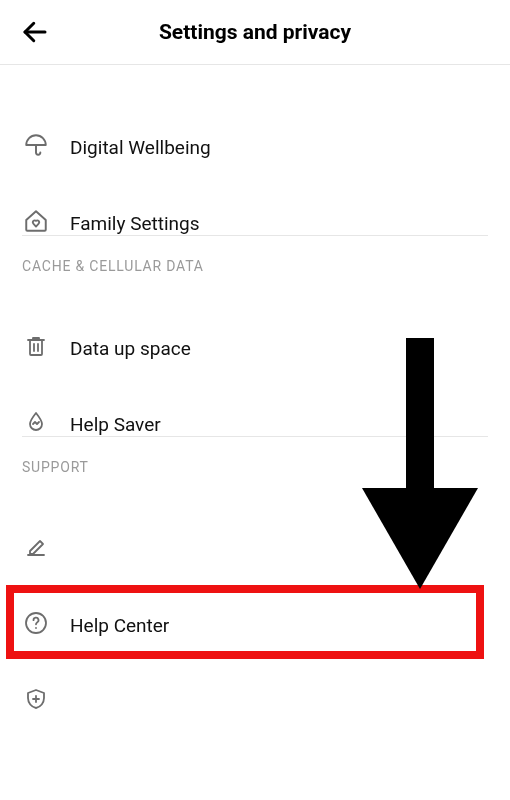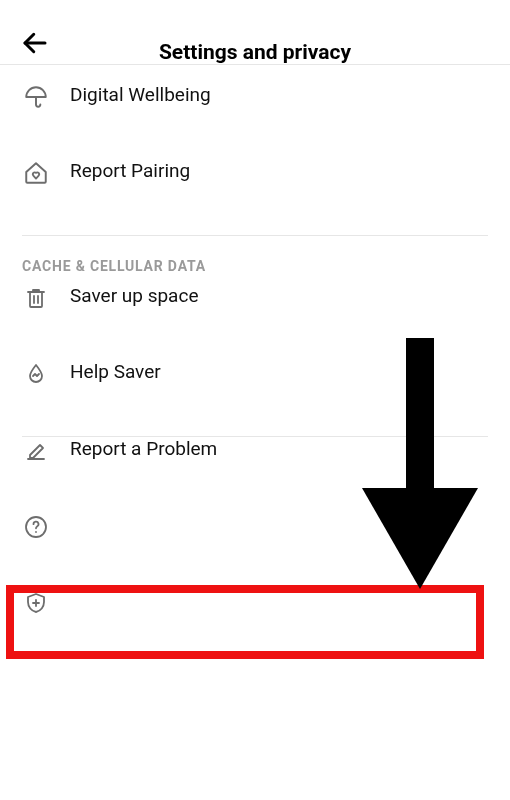--- a/index.html
+++ b/index.html
@@ -7,21 +7,21 @@
     width: 510px;
     height: 800px;
     font-family: -apple-system, BlinkMacSystemFont, "Segoe UI", Roboto, Helvetica, Arial, sans-serif;
     background: #ffffff;
     color: #000;
     position: relative;
     overflow: hidden;
   }
   .header {
     display: flex;
-    align-items: flex-end;
+    align-items: center;
     height: 64px;
     padding: 0 14px;
     position: relative;
   }
   .back-btn {
     width: 42px;
     height: 42px;
     display: flex;
     align-items: center;
     justify-content: center;
@@ -39,28 +39,28 @@
     height: 1px;
     background: #e6e6e6;
     width: 100%;
   }
   .section {
     padding-left: 22px;
     padding-right: 22px;
   }
   .section-header {
     font-size: 14px;
-    font-weight: 700;
+    font-weight: 400;
     letter-spacing: 0.8px;
     color: #9a9a9a;
     padding: 22px 0 10px 0;
   }
   .row {
     display: flex;
-    align-items: flex-start;
+    align-items: flex-end;
     height: 76px;
     cursor: pointer;
   }
   .row .icon-slot {
     width: 28px;
     height: 28px;
     display: flex;
     align-items: center;
     justify-content: center;
     margin-right: 20px;
@@ -119,74 +119,75 @@
     <span class="label">Digital Wellbeing</span>
   </div>
 
   <div class="row">
     <span class="icon-slot">
       <svg width="26" height="26" viewBox="0 0 24 24" fill="none" stroke="#6d6d6d" stroke-width="1.8" stroke-linecap="round" stroke-linejoin="round">
         <path d="M3 11 12 3l9 8v9a1 1 0 0 1-1 1H4a1 1 0 0 1-1-1Z"></path>
         <path d="M12 17c-1.5-1.2-3-2.3-3-3.8a1.8 1.8 0 0 1 3-1.3 1.8 1.8 0 0 1 3 1.3c0 1.5-1.5 2.6-3 3.8Z"></path>
       </svg>
     </span>
-    <span class="label">Report Pairing</span>
+    <span class="label">Family Settings</span>
   </div>
 
 </div>
 
 <div class="thin-divider"></div>
 
 <div class="section">
   <div class="section-header">CACHE &amp; CELLULAR DATA</div>
 
   <div class="row">
     <span class="icon-slot">
       <svg width="24" height="24" viewBox="0 0 24 24" fill="none" stroke="#6d6d6d" stroke-width="1.8" stroke-linecap="round" stroke-linejoin="round">
         <path d="M4 6h16M9 6V4h6v2M6 6v14a1 1 0 0 0 1 1h10a1 1 0 0 0 1-1V6"></path>
         <line x1="10" y1="10" x2="10" y2="17"></line>
         <line x1="14" y1="10" x2="14" y2="17"></line>
       </svg>
     </span>
-    <span class="label">Saver up space</span>
+    <span class="label">Data up space</span>
   </div>
 
   <div class="row">
     <span class="icon-slot">
       <svg width="24" height="24" viewBox="0 0 24 24" fill="none" stroke="#6d6d6d" stroke-width="1.8" stroke-linecap="round" stroke-linejoin="round">
         <path d="M12 3c4 5 6 8 6 11a6 6 0 1 1-12 0c0-3 2-6 6-11Z"></path>
         <polyline points="9 14 11 12 13 14 15 12"></polyline>
       </svg>
     </span>
     <span class="label">Help Saver</span>
   </div>
 </div>
 
 <div class="thin-divider"></div>
 
 <div class="section">
+  <div class="section-header">SUPPORT</div>
 
   <div class="row" id="report-row">
     <span class="icon-slot">
       <svg width="24" height="24" viewBox="0 0 24 24" fill="none" stroke="#6d6d6d" stroke-width="1.8" stroke-linecap="round" stroke-linejoin="round">
         <path d="M4 20h16"></path>
         <path d="M6 16 16 6l3 3-10 10H6Z"></path>
       </svg>
     </span>
-    <span class="label">Report a Problem</span>
   </div>
 
   <div class="row">
     <span class="icon-slot">
       <svg width="24" height="24" viewBox="0 0 24 24" fill="none" stroke="#6d6d6d" stroke-width="1.8" stroke-linecap="round" stroke-linejoin="round">
         <circle cx="12" cy="12" r="10"></circle>
         <path d="M9.5 9.2a2.5 2.5 0 1 1 3.6 2.2c-.8.5-1.1 1-1.1 1.9"></path>
         <circle cx="12" cy="17" r=".9" fill="#6d6d6d" stroke="none"></circle>
       </svg>
     </span>
+    <span class="label">Help Center</span>
   </div>
 
   <div class="row">
     <span class="icon-slot">
       <svg width="24" height="24" viewBox="0 0 24 24" fill="none" stroke="#6d6d6d" stroke-width="1.8" stroke-linecap="round" stroke-linejoin="round">
         <path d="M12 3 4 6v5c0 5 3.4 9 8 10 4.6-1 8-5 8-10V6Z"></path>
         <line x1="12" y1="9" x2="12" y2="15"></line>
         <line x1="9" y1="12" x2="15" y2="12"></line>
       </svg>
     </span>

